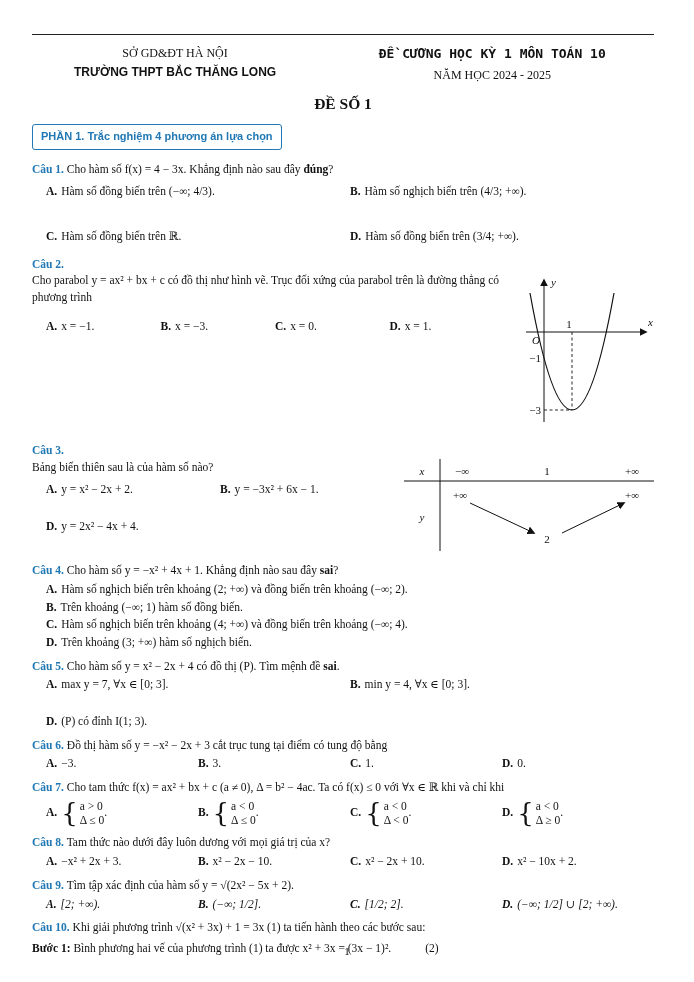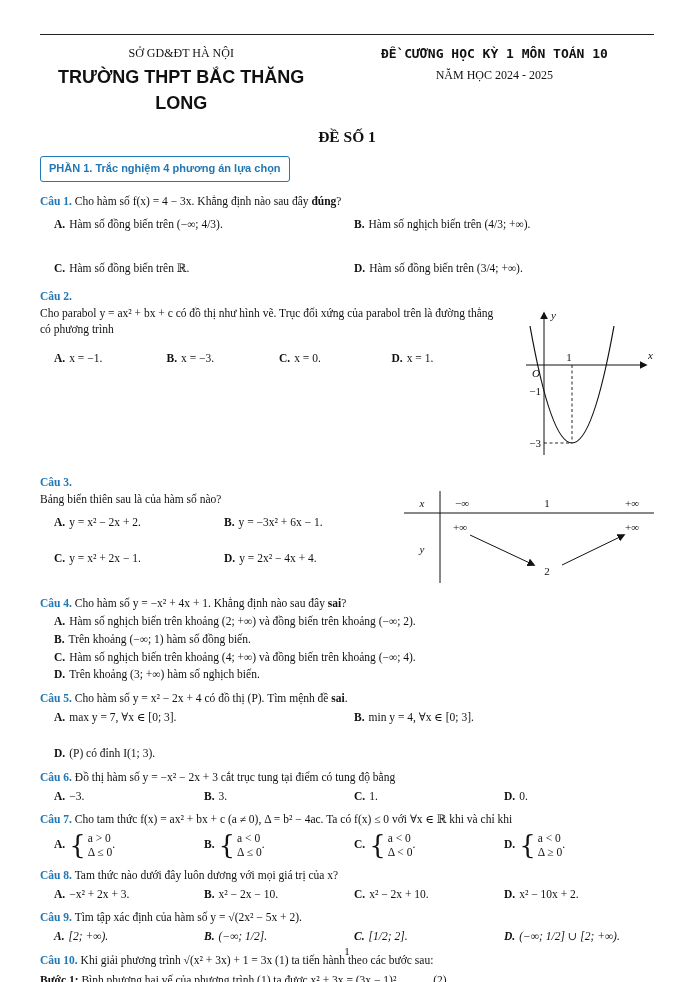--- a/index.html
+++ b/index.html
@@ -1,28 +1,28 @@
 <!DOCTYPE html>
 <html><head>
 <meta charset="utf-8">
 <style>
   * { margin:0; padding:0; box-sizing:border-box; }
   html,body { background:#ffffff; }
   .page {
     width:694px; height:982px; margin:0 auto; background:#fff;
     font-family:"Liberation Serif","DejaVu Serif",serif;
     font-size:11.5px; color:#111; position:relative;
-    padding:34px 40px 0 40px; overflow:hidden; line-height:1.45;
+    padding:34px 40px 0 32px; overflow:hidden; line-height:1.45;
   }
   .toprule { border-top:1.3px solid #222; margin-bottom:10px; }
   .head { display:flex; justify-content:space-between; text-align:center; }
   .head-left { width:46%; }
   .head-right { width:52%; }
   .org1 { font-size:12px; }
-  .org2 { font-family:"Liberation Sans","DejaVu Sans",sans-serif; font-weight:bold; font-size:18px; margin-top:2px; }
+  .org2 { font-family:"Liberation Sans","DejaVu Sans",sans-serif; font-weight:bold; font-size:12px; margin-top:2px; }
   .t1 { font-family:"DejaVu Sans Mono","Liberation Mono",monospace; font-weight:bold; font-size:13px; }
   .t2 { font-size:12px; margin-top:3px; }
   .exam-title { text-align:center; font-weight:bold; font-size:15.5px; margin:9px 0 7px; }
   .part-box {
     display:inline-block; border:1.5px solid #2178b4; color:#2178b4;
     font-family:"Liberation Sans","DejaVu Sans",sans-serif; font-weight:bold;
     font-size:11px; padding:4px 8px; border-radius:3px; margin:1px 0 4px;
   }
   .q { margin-top:7px; }
   .qlabel { color:#2178b4; font-weight:bold;text-align:right; }
@@ -114,21 +114,20 @@
   </div>
 
   <div class="q">
     <p><b class="qlabel">Câu 3.</b></p>
     <div class="row">
       <div class="row-left">
         <p>Bảng biến thiên sau là của hàm số nào?</p>
         <div class="opts g2" style="margin-top:6px;">
           <span class="opt"><b class="letter">A.</b><span>y = x² − 2x + 2.</span></span>
           <span class="opt"><b class="letter">B.</b><span>y = −3x² + 6x − 1.</span></span>
-          <span class="opt"><b class="letter">C.</b><span>y = x² + 2x − 1.</span></span>
           <span class="opt"><b class="letter">D.</b><span>y = 2x² − 4x + 4.</span></span>
         </div>
       </div>
       <div class="fig">
         <svg width="250" height="92" viewBox="0 0 250 92">
           <defs>
             <marker id="arrB" viewBox="0 0 10 10" refX="8" refY="5" markerWidth="8" markerHeight="8" orient="auto-start-reverse" markerUnits="userSpaceOnUse">
               <path d="M0,0 L10,5 L0,10 z" fill="#111"></path>
             </marker>
           </defs>

